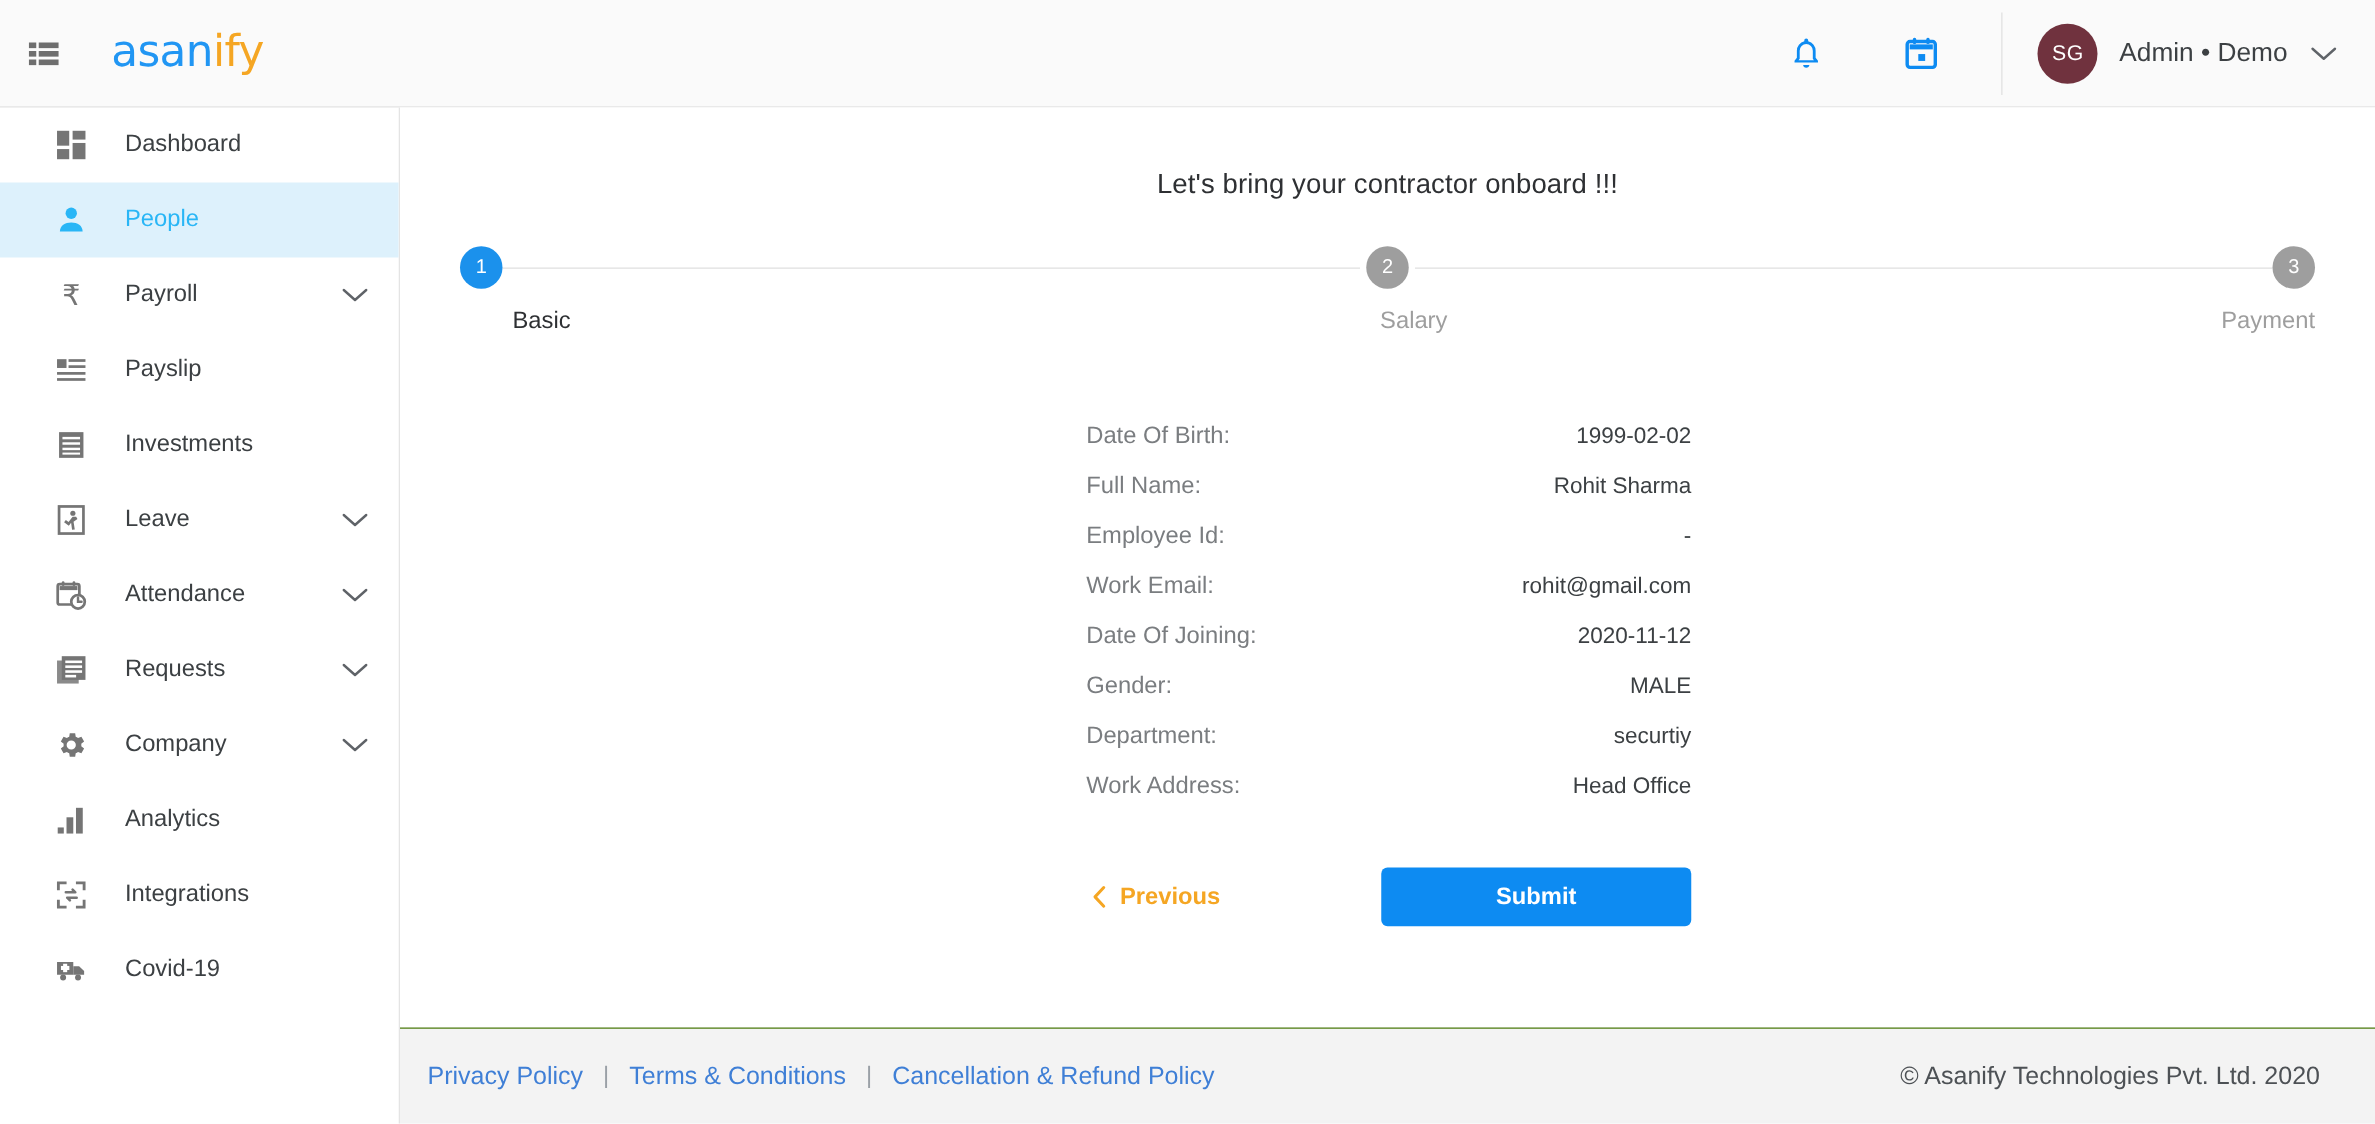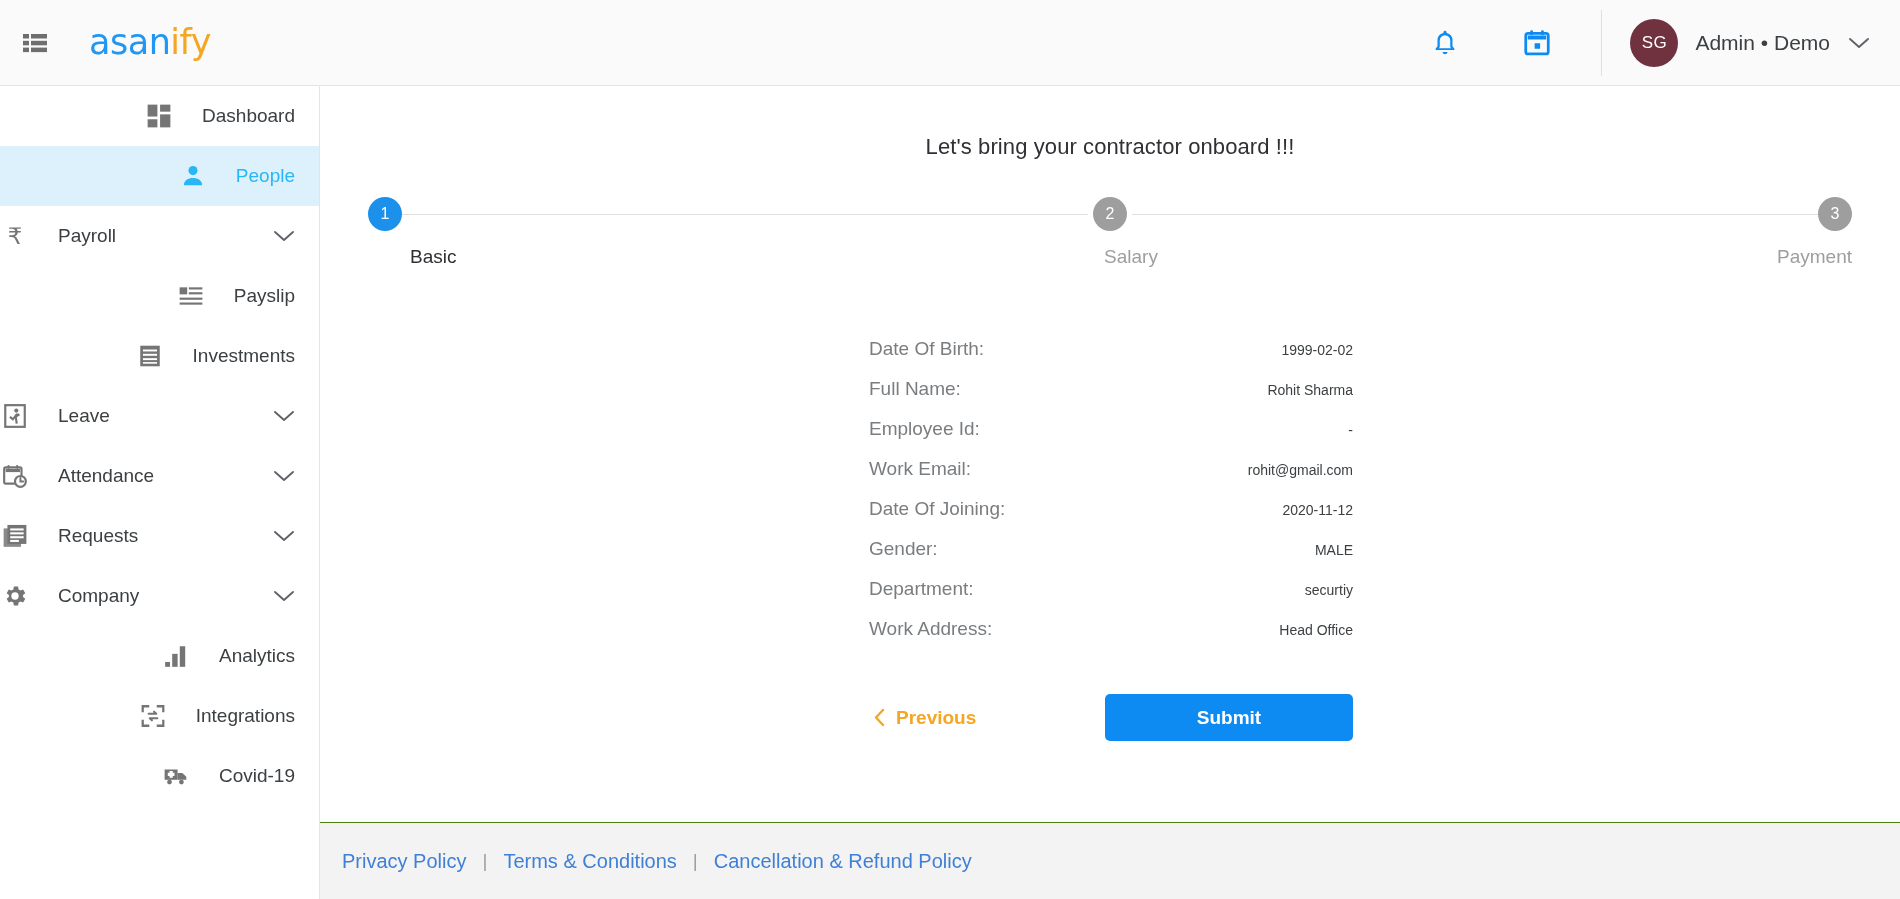--- a/index.html
+++ b/index.html
@@ -110,24 +110,24 @@
     flex: 0 0 320px;
     background: #ffffff;
     border-right: 1px solid #e4e4e4;
     padding-top: 0px;
     overflow: hidden;
   }
   .nav-item {
     height: 60px;
     display: flex;
     align-items: center;
+    padding-left: 42px;
     padding-right: 24px;
     cursor: pointer;
     position: relative;
-    justify-content: flex-end;
   }
   .nav-item .nav-icon {
     width: 30px; height: 30px;
     flex: 0 0 30px;
     display: flex; align-items: center; justify-content: center;
     color: #757575;
   }
   .nav-item .nav-label {
     margin-left: 28px;
     font-size: 19px;
@@ -236,21 +236,21 @@
     align-items: baseline;
     justify-content: space-between;
     height: 40px;
   }
   .info-label {
     font-size: 19px;
     color: #7a7d80;
     white-space: nowrap;
   }
   .info-value {
-    font-size: 14px;
+    font-size: 18px;
     color: #3c4043;
     text-align: right;
     white-space: nowrap;
   }
 
   
   .actions {
     width: 486px;
     margin: 0 auto;
     margin-top: 36px;
@@ -620,17 +620,18 @@
       </div>
 
       <footer class="footer">
         <div class="footer-links">
           <a class="footer-link">Privacy Policy</a>
           <span class="footer-sep">|</span>
           <a class="footer-link">Terms &amp; Conditions</a>
           <span class="footer-sep">|</span>
           <a class="footer-link">Cancellation &amp; Refund Policy</a>
         </div>
+        <div class="footer-copy">© Asanify Technologies Pvt. Ltd. 2020</div>
       </footer>
 
     </main>
   </div>
 </div>
 
 </body></html>

